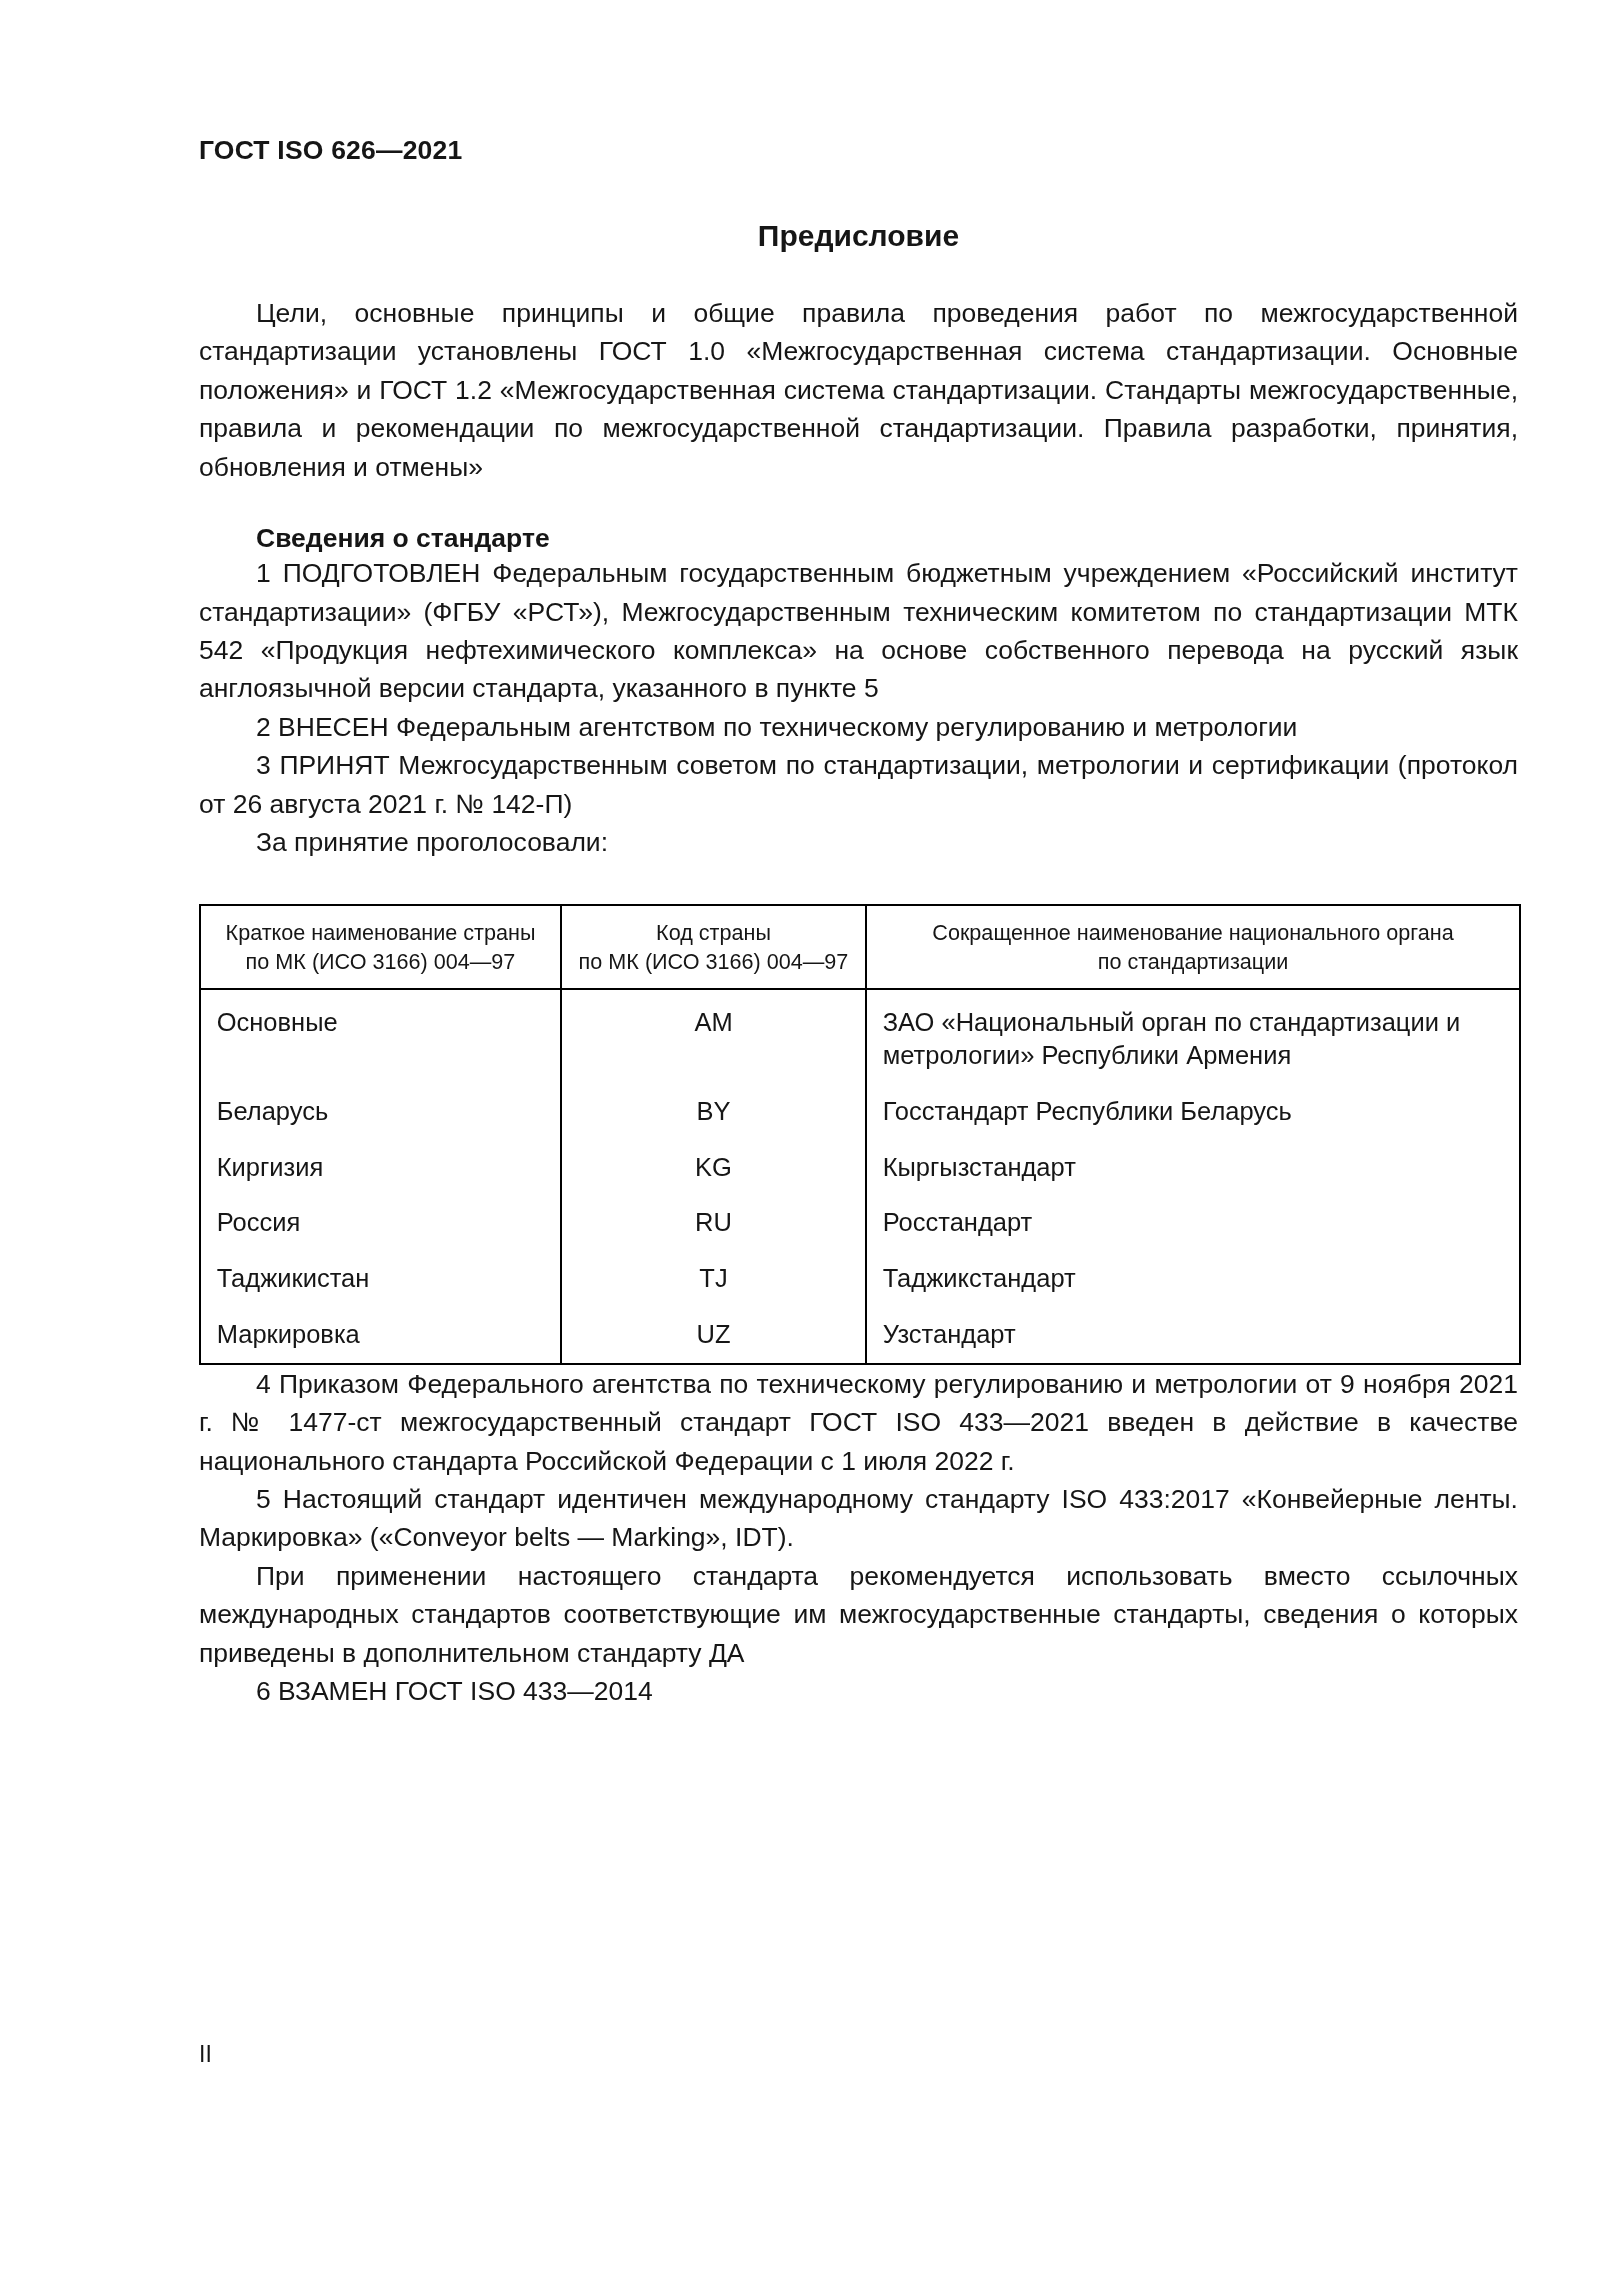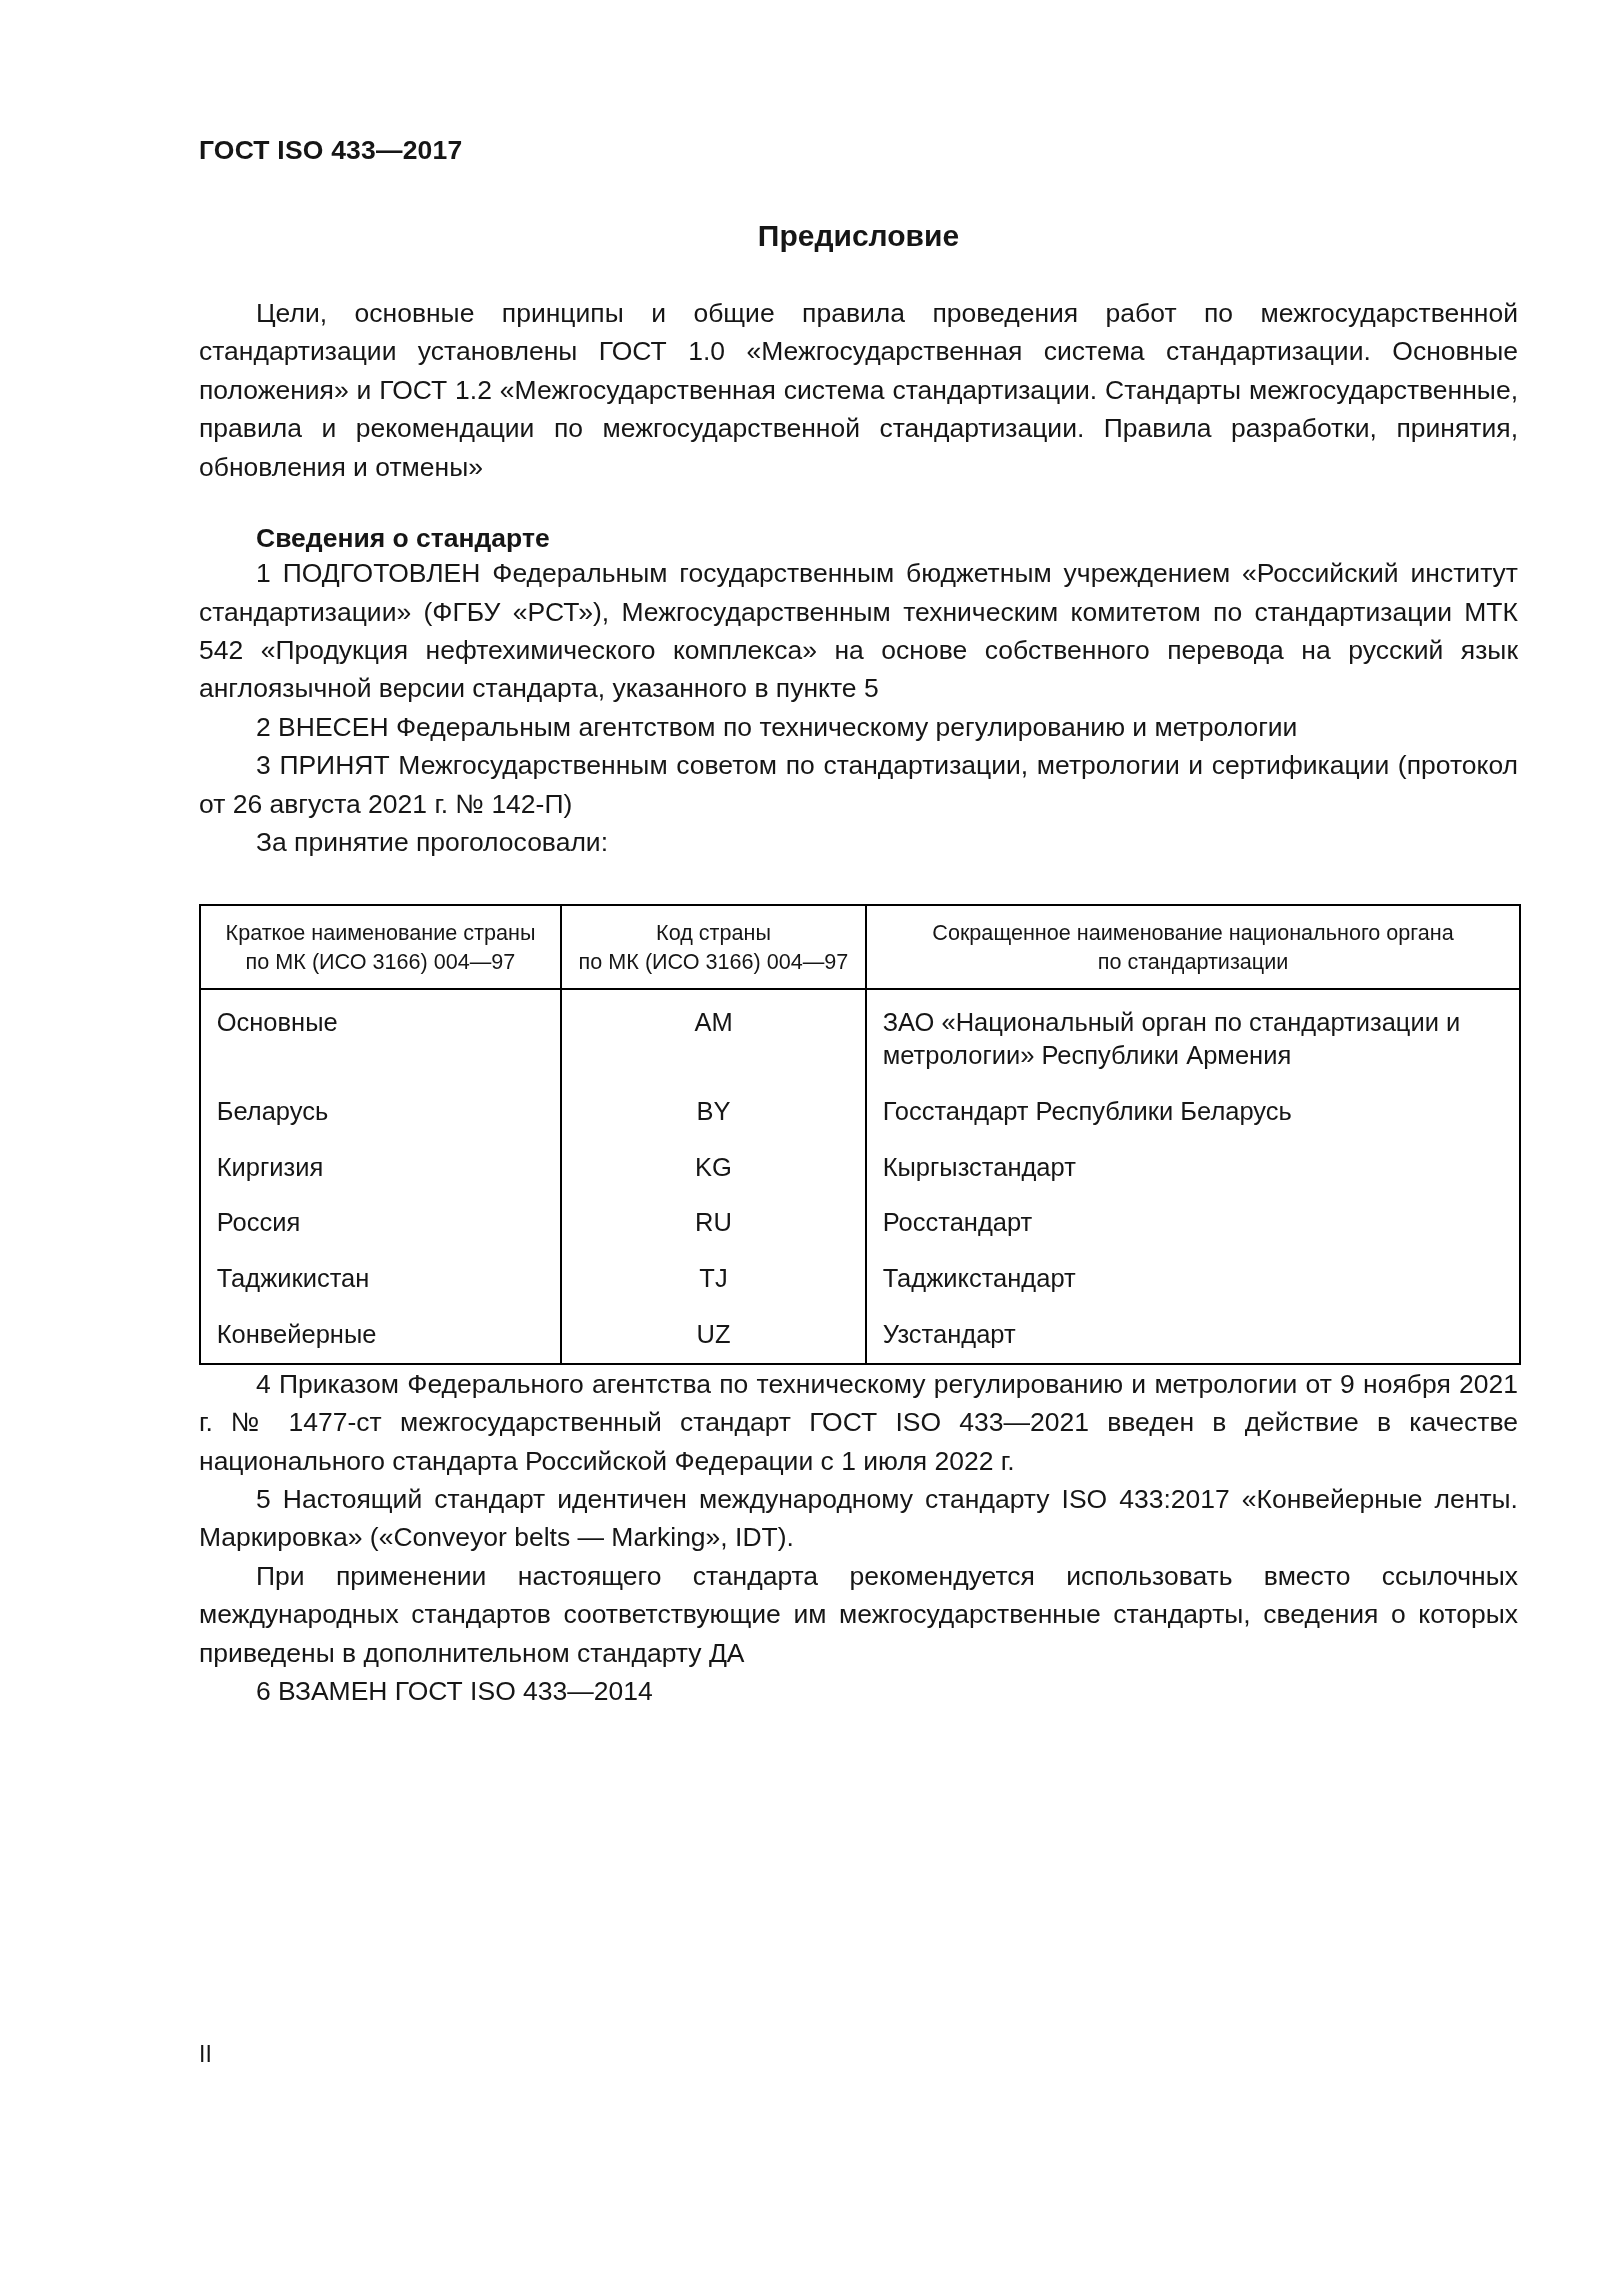--- a/index.html
+++ b/index.html
@@ -86,21 +86,21 @@
     top: 2041px;
     font-size: 23px;
   }
 </style>
 </head>
 <body>
 
 <div class="page">
   <div class="content">
 
-    <div class="doc-number">ГОСТ ISO 433—2017</div>
+    <div class="doc-number">ГОСТ ISO 626—2021</div>
 
     <div class="title">Предисловие</div>
 
     <p class="para">Цели, основные принципы и общие правила проведения работ по межгосударственной стандартизации установлены ГОСТ 1.0 «Межгосударственная система стандартизации. Основные положения» и ГОСТ 1.2 «Межгосударственная система стандартизации. Стандарты межгосударственные, правила и рекомендации по межгосударственной стандартизации. Правила разработки, принятия, обновления и отмены»</p>
 
     <h2 class="subhead">Сведения о стандарте</h2>
 
     <p class="para gap">1  ПОДГОТОВЛЕН Федеральным государственным бюджетным учреждением «Российский институт стандартизации» (ФГБУ «РСТ»), Межгосударственным техническим комитетом по стандартизации МТК 542 «Продукция нефтехимического комплекса» на основе собственного перевода на русский язык англоязычной версии стандарта, указанного в пункте 5</p>
 
     <p class="para gap">2  ВНЕСЕН Федеральным агентством по техническому регулированию и метрологии</p>
@@ -145,21 +145,21 @@
           <td>Россия</td>
           <td class="code">RU</td>
           <td>Росстандарт</td>
         </tr>
         <tr>
           <td>Таджикистан</td>
           <td class="code">TJ</td>
           <td>Таджикстандарт</td>
         </tr>
         <tr>
-          <td>Конвейерные</td>
+          <td>Маркировка</td>
           <td class="code">UZ</td>
           <td>Узстандарт</td>
         </tr>
       </tbody>
     </table>
 
     <p class="para gap-lg">4  Приказом Федерального агентства по техническому регулированию и метрологии от 9 ноября 2021 г. № 1477-ст межгосударственный стандарт ГОСТ ISO 433—2021 введен в действие в качестве национального стандарта Российской Федерации с 1 июля 2022 г.</p>
 
     <p class="para gap">5  Настоящий стандарт идентичен международному стандарту ISO 433:2017 «Конвейерные ленты. Маркировка» («Conveyor belts — Marking», IDT).</p>
     <p class="para">При применении настоящего стандарта рекомендуется использовать вместо ссылочных международных стандартов соответствующие им межгосударственные стандарты, сведения о которых приведены в дополнительном стандарту ДА</p>

